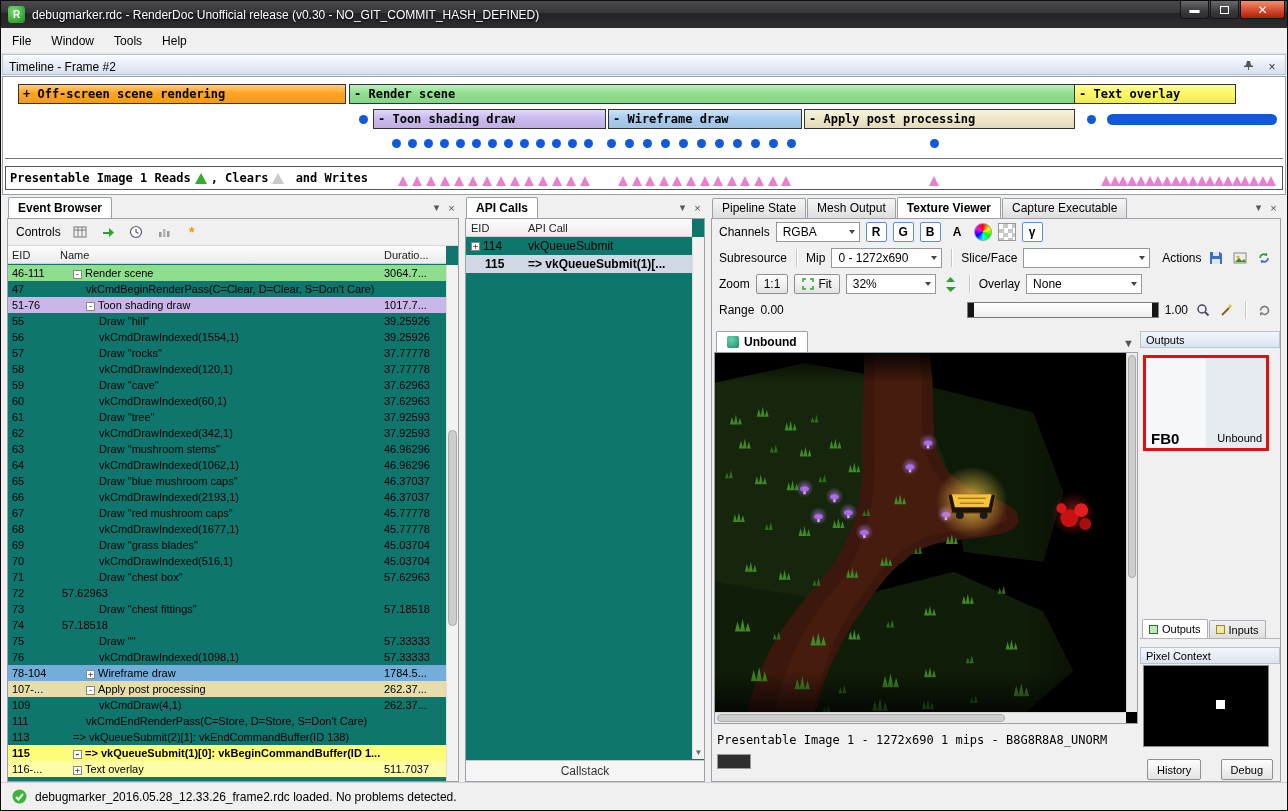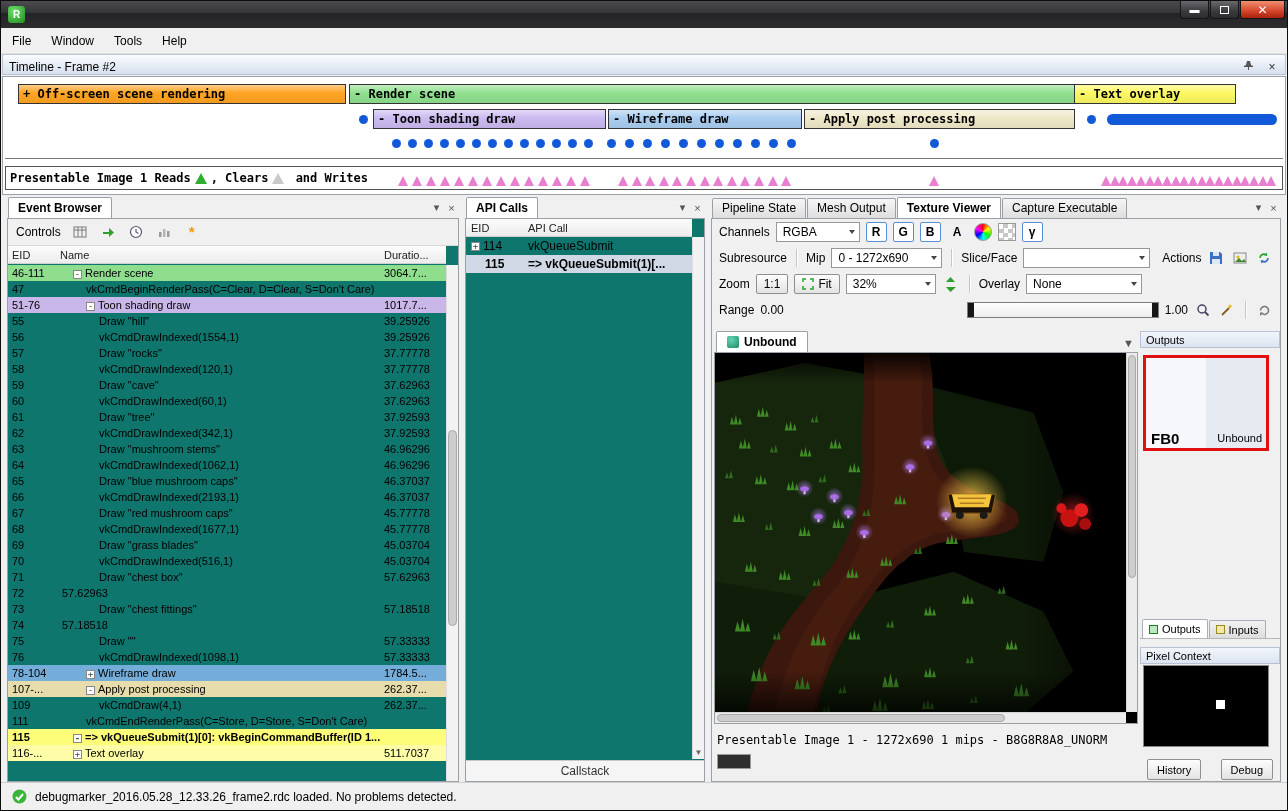--- a/index.html
+++ b/index.html
@@ -112,20 +112,21 @@
 
 .statusbar{position:absolute;left:0;right:0;bottom:0;height:28px;background:#f0f0f0;border-top:1px solid #d0d0d0;display:flex;align-items:center;gap:7px;padding:0 9px;font-size:12px}
 </style>
 </head>
 <body>
 
 <div class="win">
 
   <div class="titlebar">
     <div class="app-icon">R</div>
+    <span class="title-text">debugmarker.rdc - RenderDoc Unofficial release (v0.30 - NO_GIT_COMMIT_HASH_DEFINED)</span>
     <div class="tb-btns">
       <div class="tb-btn">▬</div>
       <div class="tb-btn">
           <span class="glyph-box"></span>
         </div>
       <div class="tb-btn close">✕</div>
     </div>
   </div>
 
   <div class="menubar">
@@ -372,20 +373,25 @@
             <div class="c-dur">262.37...</div>
           </div>
           <div class="eb-row">
             <div class="c-eid">109</div>
             <div class="c-name" style="padding-left: 39px;">vkCmdDraw(4,1)</div>
             <div class="c-dur">262.37...</div>
           </div>
           <div class="eb-row">
             <div class="c-eid">111</div>
             <div class="c-name" style="padding-left: 26px;">vkCmdEndRenderPass(C=Store, D=Store, S=Don't Care)</div>
+            <div class="c-dur"></div>
+          </div>
+          <div class="eb-row">
+            <div class="c-eid">113</div>
+            <div class="c-name" style="padding-left: 13px;">=&gt; vkQueueSubmit(2)[1]: vkEndCommandBuffer(ID 138)</div>
             <div class="c-dur"></div>
           </div>
           <div class="eb-row" style="background: rgb(253, 253, 122); font-weight: bold;">
             <div class="c-eid">115</div>
             <div class="c-name" style="padding-left: 13px;"><span class="tbox">-</span>=&gt; vkQueueSubmit(1)[0]: vkBeginCommandBuffer(ID 1...</div>
             <div class="c-dur"></div>
           </div>
           <div class="eb-row" style="background: rgb(253, 253, 168);">
             <div class="c-eid">116-...</div>
             <div class="c-name" style="padding-left: 13px;"><span class="tbox">+</span>Text overlay</div>

